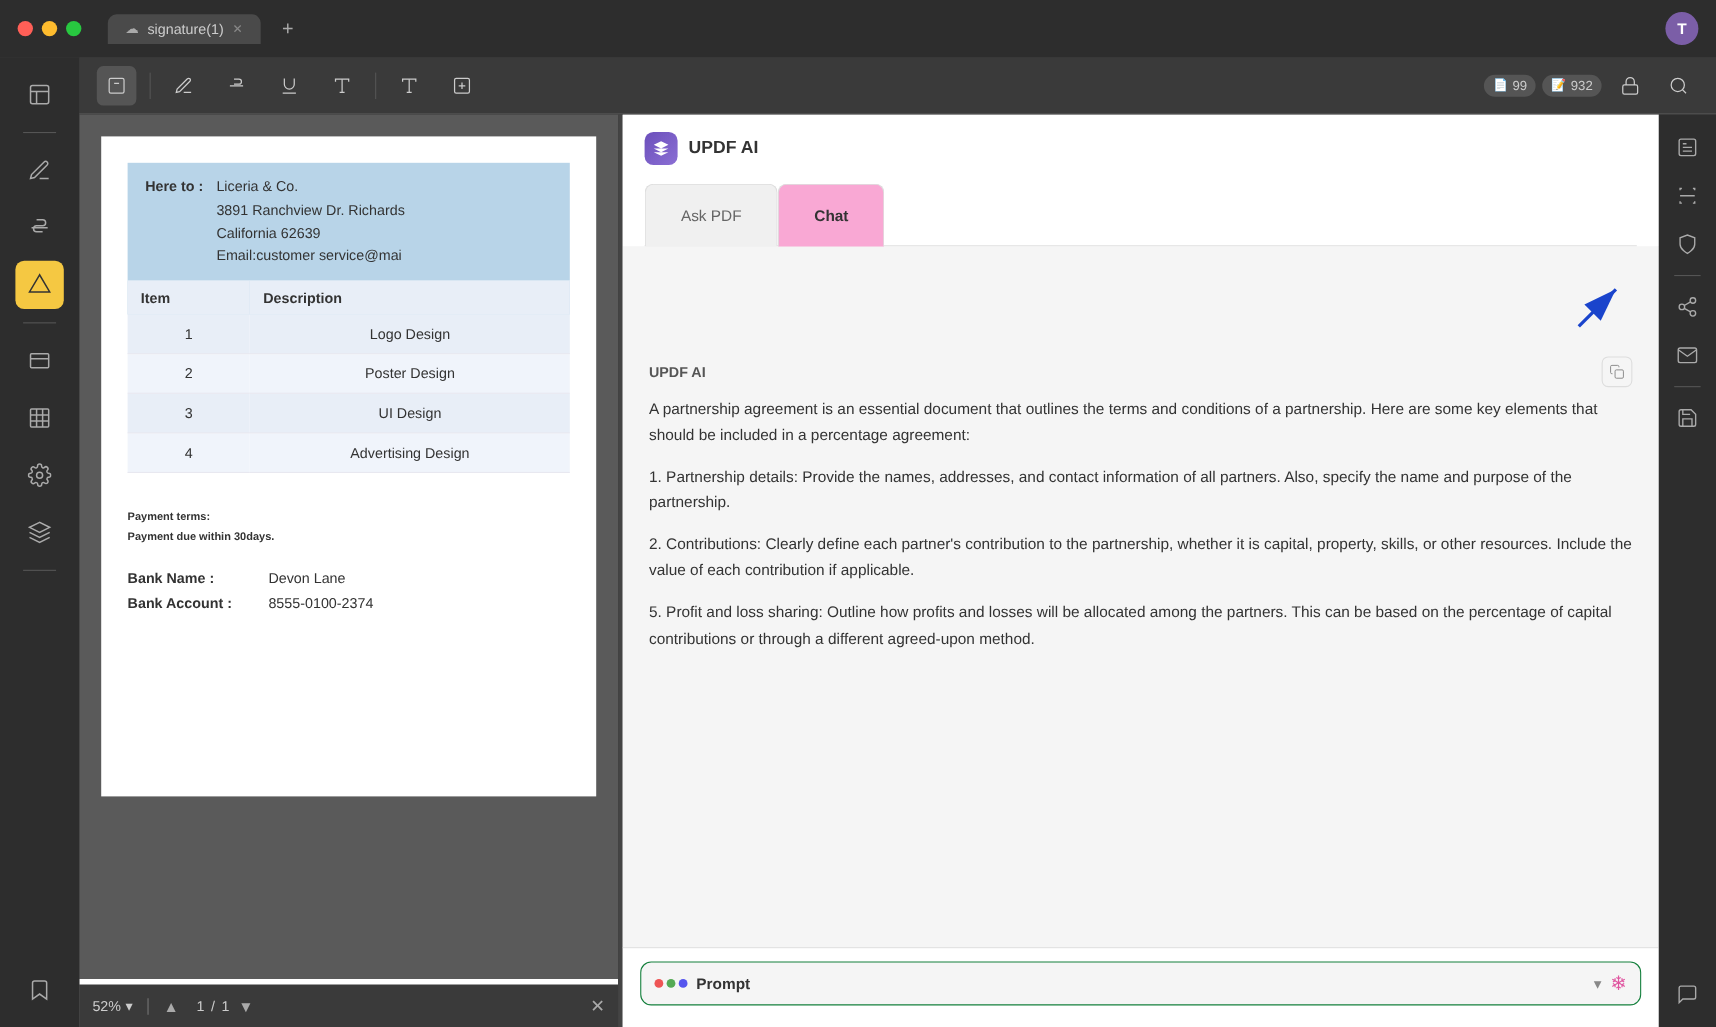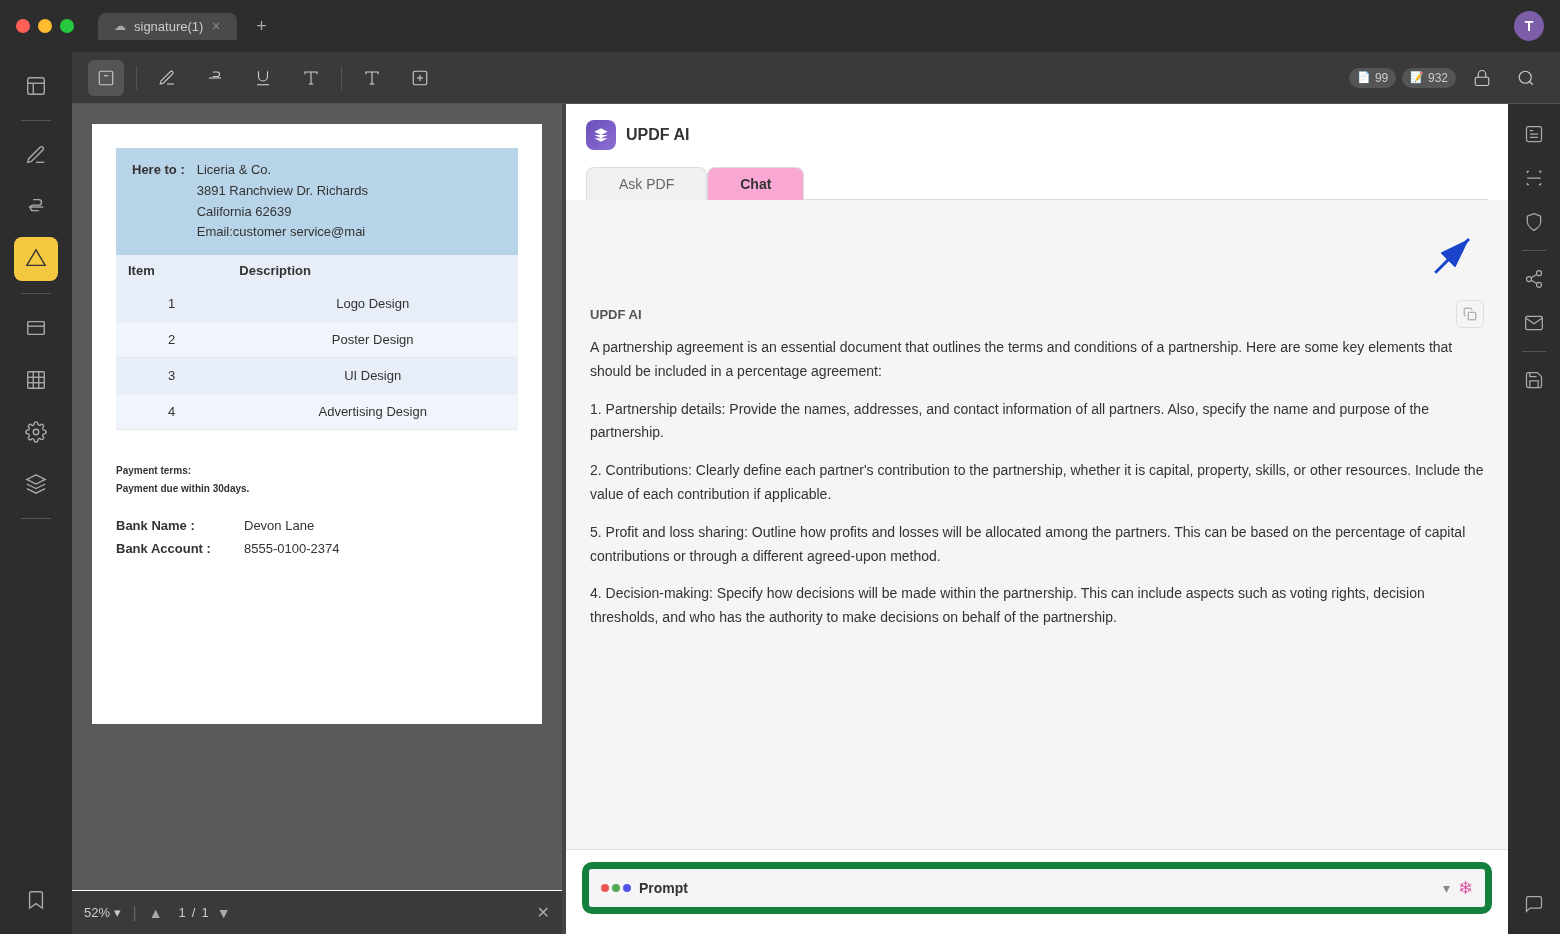--- a/index.html
+++ b/index.html
@@ -253,21 +253,21 @@
     .bank-label { font-weight: 600; min-width: 120px; }
 
     
     .pdf-bottom-bar {
       height: 44px;
       background: #3a3a3a;
       display: flex;
       align-items: center;
       padding: 0 12px;
       gap: 8px;
-      border-top: 1px solid #ffffff;
+      border-top: 5px solid #ffffff;
       flex-shrink: 0;
     }
     .zoom-dropdown {
       display: flex;
       align-items: center;
       gap: 4px;
       color: #ccc;
       font-size: 13px;
       cursor: pointer;
     }
@@ -335,21 +335,21 @@
       font-size: 16px;
       font-weight: 600;
       color: #333;
     }
     .ai-tabs {
       display: flex;
       gap: 0;
       border-bottom: 1px solid #ddd;
     }
     .ai-tab {
-      padding: 8px 32px;
+      padding: 20px 32px;
       font-size: 14px;
       font-weight: 500;
       color: #666;
       cursor: pointer;
       border: 1px solid #ddd;
       border-bottom: none;
       background: white;
       border-radius: 8px 8px 0 0;
       position: relative;
       bottom: -1px;
@@ -440,21 +440,21 @@
       padding: 12px 16px;
       flex-shrink: 0;
     }
     .prompt-bar {
       display: flex;
       align-items: center;
       gap: 8px;
       padding: 8px 12px;
       background: #f5f5f5;
       border-radius: 10px;
-      border: 7px solid #15803d;
+      border: 1px solid #15803d;
       margin-bottom: 8px;
     }
     .prompt-dots {
       display: flex;
       gap: 3px;
     }
     .prompt-dot {
       width: 8px; height: 8px;
       border-radius: 50%;
     }
@@ -822,21 +822,20 @@
                     <rect x="9" y="9" width="13" height="13" rx="2"></rect>
                     <path d="M5 15H4a2 2 0 01-2-2V4a2 2 0 012-2h9a2 2 0 012 2v1"></path>
                   </svg>
               </button>
             </div>
             <div class="ai-response-text">
               <p>A partnership agreement is an essential document that outlines the terms and conditions of a partnership. Here are some key elements that should be included in a percentage agreement:</p>
               <p>1. Partnership details: Provide the names, addresses, and contact information of all partners. Also, specify the name and purpose of the partnership.</p>
               <p>2. Contributions: Clearly define each partner's contribution to the partnership, whether it is capital, property, skills, or other resources. Include the value of each contribution if applicable.</p>
               <p>5. Profit and loss sharing: Outline how profits and losses will be allocated among the partners. This can be based on the percentage of capital contributions or through a different agreed-upon method.</p>
-              <p>4. Decision-making: Specify how decisions will be made within the partnership. This can include aspects such as voting rights, decision thresholds, and who has the authority to make decisions on behalf of the partnership.</p>
             </div>
           </div>
         </div>
 
         <div class="ai-input-area">
           <div class="prompt-bar">
             <div class="prompt-dots">
               <div class="prompt-dot dot-r"></div>
               <div class="prompt-dot dot-g"></div>
               <div class="prompt-dot dot-b"></div>

